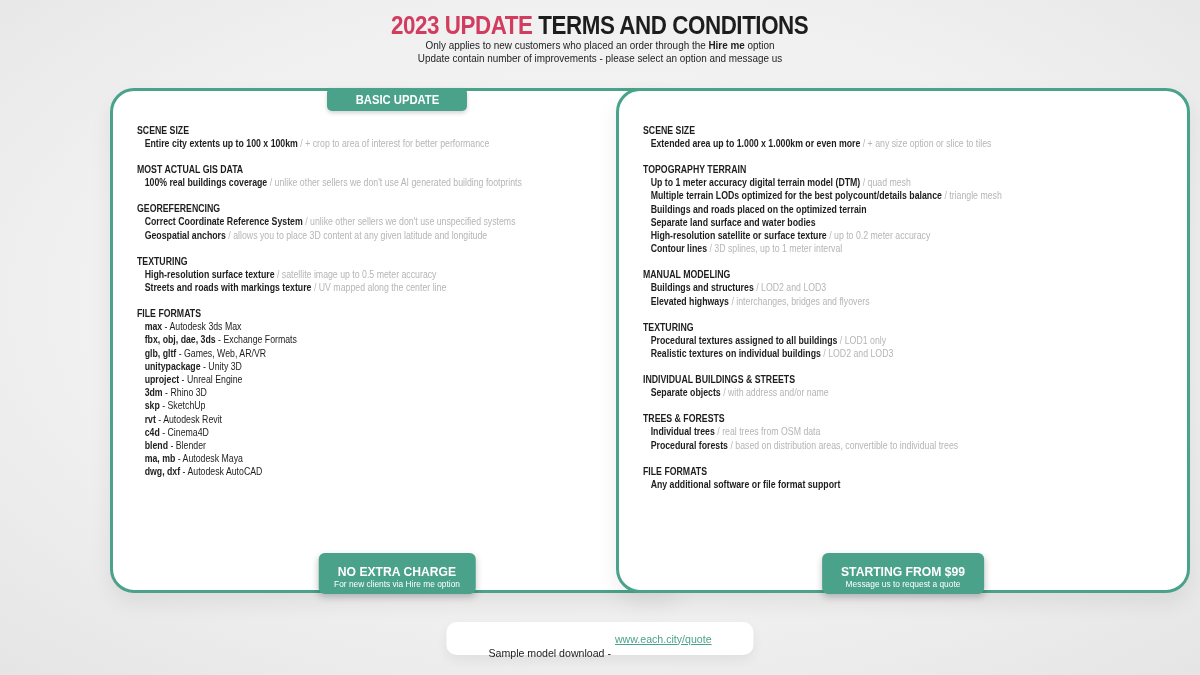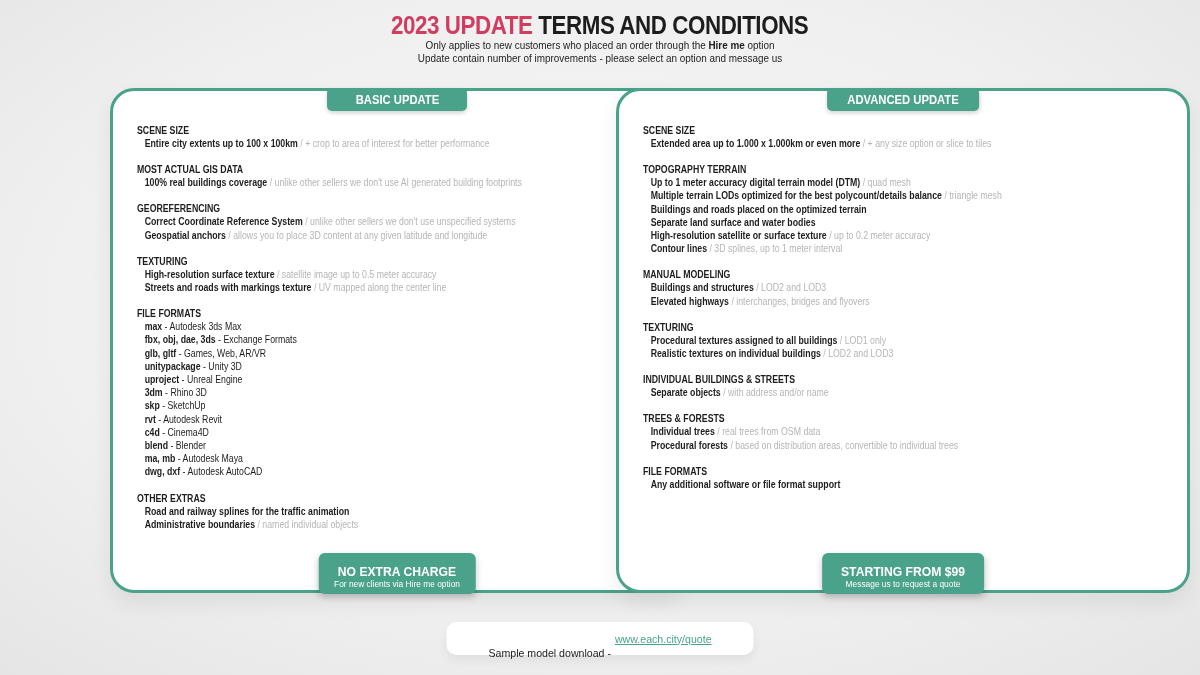--- a/index.html
+++ b/index.html
@@ -91,36 +91,28 @@
         <div class="item"><span class="b">unitypackage</span><span class="d"> - Unity 3D</span></div>
         <div class="item"><span class="b">uproject</span><span class="d"> - Unreal Engine</span></div>
         <div class="item"><span class="b">3dm</span><span class="d"> - Rhino 3D</span></div>
         <div class="item"><span class="b">skp</span><span class="d"> - SketchUp</span></div>
         <div class="item"><span class="b">rvt</span><span class="d"> - Autodesk Revit</span></div>
         <div class="item"><span class="b">c4d</span><span class="d"> - Cinema4D</span></div>
         <div class="item"><span class="b">blend</span><span class="d"> - Blender</span></div>
         <div class="item"><span class="b">ma, mb</span><span class="d"> - Autodesk Maya</span></div>
         <div class="item"><span class="b">dwg, dxf</span><span class="d"> - Autodesk AutoCAD</span></div>
       </div>
-      <div class="section">
-        <div class="sec-title">OTHER EXTRAS</div>
-        <div class="item"><span class="b">Road and railway splines for the traffic animation</span></div>
-        <div class="item"><span class="b">Administrative boundaries</span><span class="n"> / named individual objects</span></div>
-      </div>
     </div>
   <div class="bottom-badge">
     <div class="bb-title">NO EXTRA CHARGE</div>
     <div class="bb-sub">For new clients via Hire me option</div>
   </div>
 </section>
 
 <section class="panel panel-right">
-  <div class="top-badge">
-    <span>ADVANCED UPDATE</span>
-  </div>
   <div class="panel-body">
       <div class="section">
         <div class="sec-title">SCENE SIZE</div>
         <div class="item"><span class="b">Extended area up to 1.000 x 1.000km or even more</span><span class="n"> / + any size option or slice to tiles</span></div>
       </div>
       <div class="section">
         <div class="sec-title">TOPOGRAPHY TERRAIN</div>
         <div class="item"><span class="b">Up to 1 meter accuracy digital terrain model (DTM)</span><span class="n"> / quad mesh</span></div>
         <div class="item"><span class="b">Multiple terrain LODs optimized for the best polycount/details balance</span><span class="n"> / triangle mesh</span></div>
         <div class="item"><span class="b">Buildings and roads placed on the optimized terrain</span></div>

